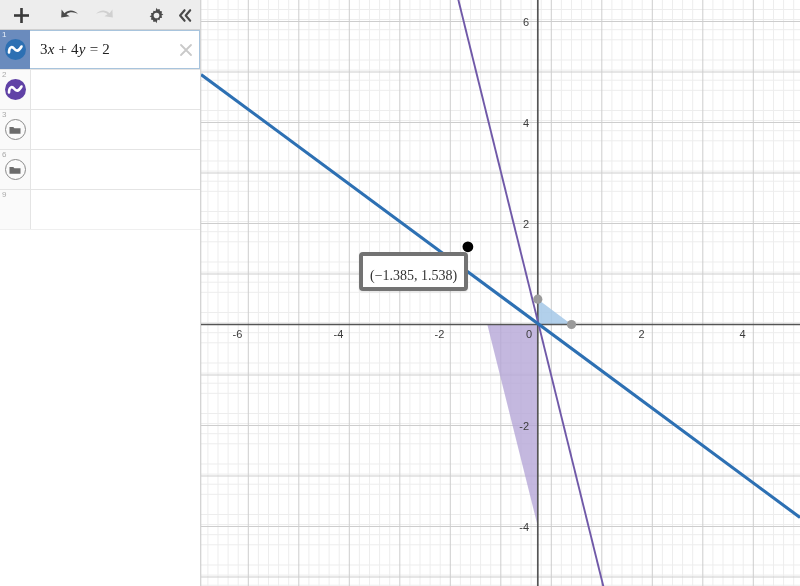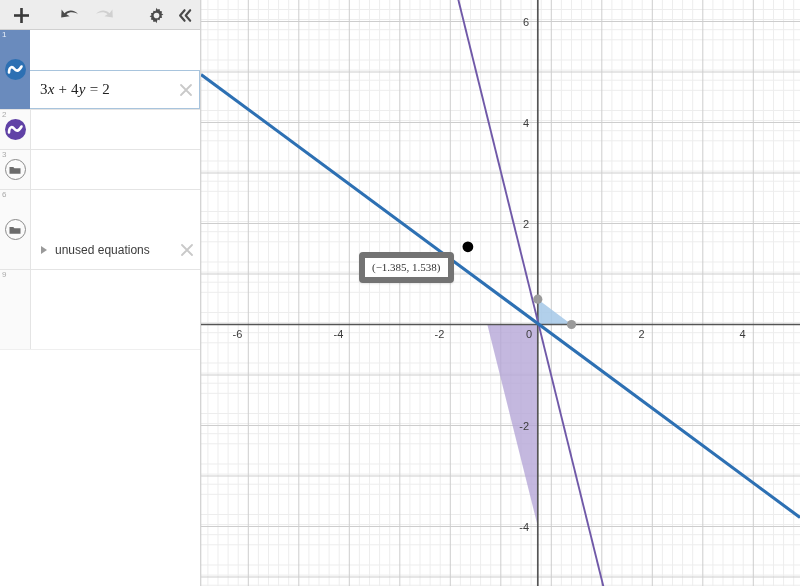--- a/index.html
+++ b/index.html
@@ -73,21 +73,20 @@
     display:flex;align-items:center;justify-content:center;
     box-sizing:border-box;
   }
   .expr-body{
     position:relative;flex:1;
     display:flex;align-items:center;
     padding:0 26px 0 10px;
     box-sizing:border-box;
     min-height:39px;
     background:#fff;
-    margin-top:40px;
   }
   .math{
     font-family:"Liberation Serif", serif;
     font-size:15px;color:#222;letter-spacing:.2px;
     white-space:nowrap;
   }
   .math i{font-style:italic;}
   .folder-label{
     font-family:"Liberation Sans",sans-serif;
     font-size:12px;color:#3b3b3b;
@@ -114,25 +113,25 @@
   #graph{
     position:absolute;left:201px;top:0;
     width:599px;height:586px;
     background:#fff;overflow:hidden;
   }
   #graph svg{display:block;}
 
   .coord-label{
     position:absolute;
     background:#fff;
-    border:6px solid #737373;
+    border:4px solid #737373;
     border-radius:4px;
-    padding:3px 7px 4px 7px;
+    padding:12px 7px 4px 7px;
     font-family:"Liberation Serif", serif;
-    font-size:11px;color:#333;
+    font-size:14px;color:#333;
     white-space:nowrap;
     box-shadow:0 1px 2px rgba(0,0,0,.10);
     line-height:1.1;
   }
   .tick-lbl{
     font-family:"Liberation Sans",sans-serif;
     font-size:11px;fill:#3c3c3c;
   }
 </style>
 </head>
@@ -215,29 +214,20 @@
           </span>
         </div>
       </div>
 
       <div class="expr-row">
         <div class="expr-icon-cell">
           <span class="row-num">6</span>
           <span class="folder-icon">
             <svg width="12" height="10" viewBox="0 0 12 10">
               <path d="M0.5 8.8 V2.0 H4.3 L5.4 3.2 H11.5 V8.8 Z" fill="#6b6b6b"></path>
-            </svg>
-          </span>
-        </div>
-        <div class="expr-body">
-          <span class="caret"></span>
-          <span class="folder-label">unused equations</span>
-          <span class="del-x">
-            <svg width="16" height="16" viewBox="0 0 16 16">
-              <path d="M3 3 L13 13 M13 3 L3 13" stroke="#c9c9c9" stroke-width="1.8" stroke-linecap="round"></path>
             </svg>
           </span>
         </div>
       </div>
 
       <div class="empty-row">
         <div class="expr-icon-cell">
           <span class="row-num">9</span>
         </div>
         <div class="expr-body"></div>

